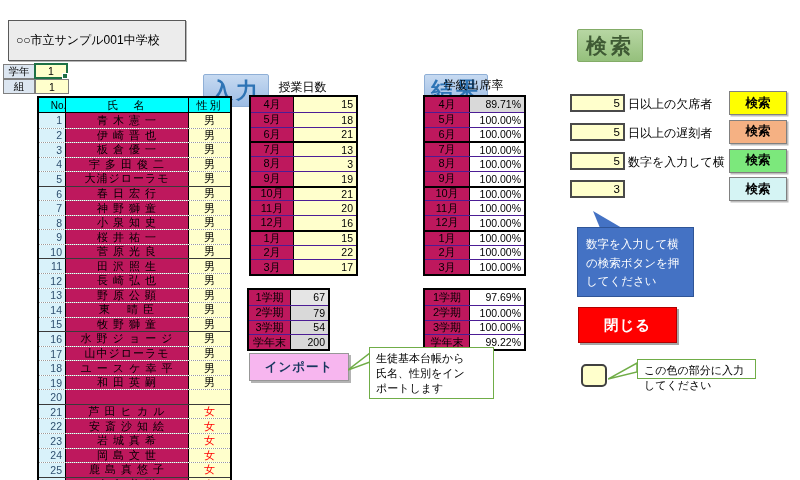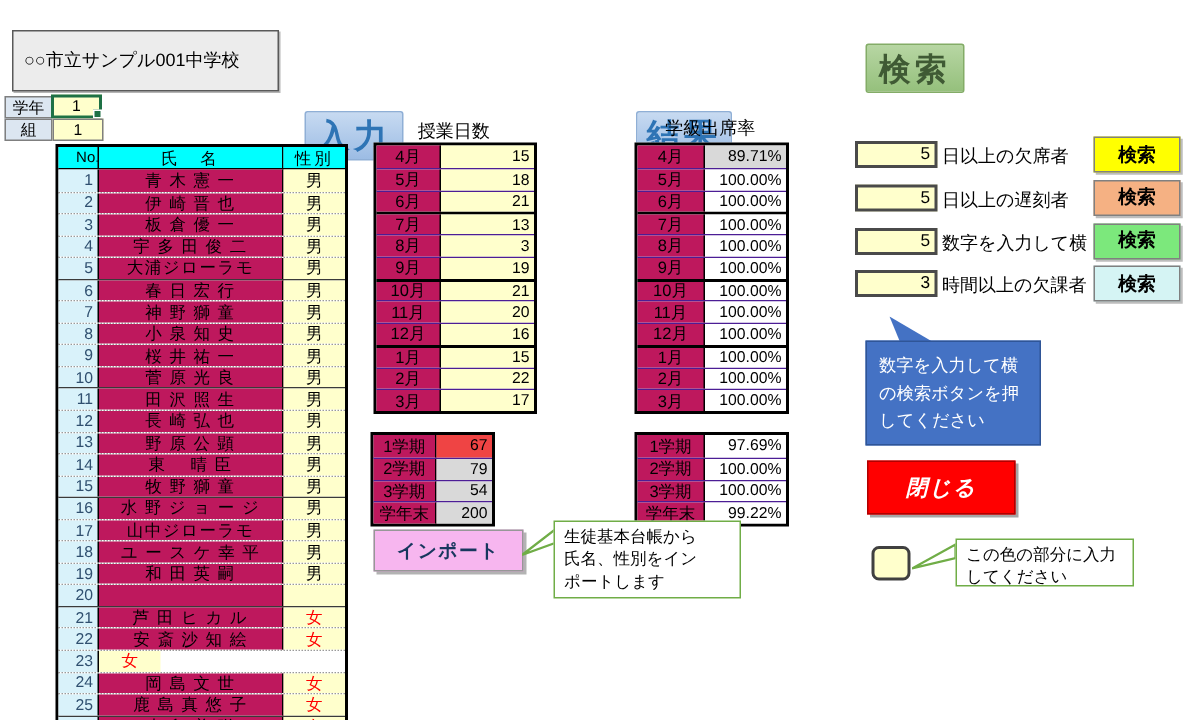--- a/index.html
+++ b/index.html
@@ -47,21 +47,21 @@
            box-sizing:border-box;display:flex;align-items:center;justify-content:flex-end;padding-right:3px;font-size:11.5px;}
   .s-label{position:absolute;left:58px;top:5px;font-size:12px;}
   .s-btn{position:absolute;left:159px;top:0;width:58px;height:24px;border:1px solid #808080;box-shadow:1.5px 1.5px 0 #bdbdbd;
          display:flex;align-items:center;justify-content:center;font-size:12.5px;font-weight:bold;box-sizing:border-box;}
   
   .bubble-green{background:#fff;border:1.5px solid #70AD47;font-size:11px;line-height:1.38;padding:3px 6px;box-sizing:border-box;}
   .bubble-blue{background:#4472C4;border:1px solid #2F5597;color:#fff;font-size:11.5px;line-height:1.62;padding:7px 8px;box-sizing:border-box;}
   .pre{white-space:pre-line;}
   
   .btn-close{background:#FF0000;border:1px solid #B00000;box-shadow:2px 2px 0 #a6a6a6;color:#fff;font-weight:bold;font-size:14.5px;
-             display:flex;align-items:center;justify-content:center;letter-spacing:1px;font-style:italic;}
+             display:flex;align-items:center;justify-content:center;letter-spacing:1px;}
   .btn-import{background:#F7B6EF;border:1px solid #979797;box-shadow:2px 2px 0 #b3b3b3;color:#17375E;font-weight:bold;font-size:12.5px;
               display:flex;align-items:center;justify-content:center;letter-spacing:1px;}
   .hint-square{background:#FFFFCC;border:2px solid #404040;border-radius:5px;}
 </style>
 </head>
 <body>
 
 <div id="frame">
 
   <div class="abs school-box">
@@ -189,20 +189,21 @@
           <div class="cell c-name">芦 田 ヒ カ ル</div>
           <div class="cell c-gender girl">女</div>
         </div>
         <div class="row r-row dot">
           <div class="cell c-no">22</div>
           <div class="cell c-name">安 斎 沙 知 絵</div>
           <div class="cell c-gender girl">女</div>
         </div>
         <div class="row r-row dot">
           <div class="cell c-no">23</div>
+          <div class="cell c-name">岩 城 真 希</div>
           <div class="cell c-gender girl">女</div>
         </div>
         <div class="row r-row dot">
           <div class="cell c-no">24</div>
           <div class="cell c-name">岡 島 文 世</div>
           <div class="cell c-gender girl">女</div>
         </div>
         <div class="row r-row dot">
           <div class="cell c-no">25</div>
           <div class="cell c-name">鹿 島 真 悠 子</div>
@@ -266,21 +267,21 @@
         <div class="row kv-row ln">
           <div class="cell kv-label" style="width: 43px;">3月</div>
           <div class="cell kv-value" style="width: 62px; background: rgb(255, 255, 204);">17</div>
         </div>
       </div>
   </div>
   <div class="tbl" style="left:247px;top:288px;">
     <div>
         <div class="row kv-row">
           <div class="cell kv-label" style="width: 42px;">1学期</div>
-          <div class="cell kv-value" style="width: 37px; background: #ef4444;">67</div>
+          <div class="cell kv-value" style="width: 37px; background: #e5e5e5;">67</div>
         </div>
         <div class="row kv-row ln">
           <div class="cell kv-label" style="width: 42px;">2学期</div>
           <div class="cell kv-value" style="width: 37px; background: rgb(217, 217, 217);">79</div>
         </div>
         <div class="row kv-row ln">
           <div class="cell kv-label" style="width: 42px;">3学期</div>
           <div class="cell kv-value" style="width: 37px; background: rgb(217, 217, 217);">54</div>
         </div>
         <div class="row kv-row ln">
@@ -383,34 +384,33 @@
         <div class="s-label">日以上の遅刻者</div>
         <div class="s-btn" style="background: rgb(245, 177, 131);">検索</div>
       </div>
       <div class="s-row" style="top: 57.6px;">
         <div class="s-input">5</div>
         <div class="s-label">数字を入力して横</div>
         <div class="s-btn" style="background: rgb(124, 232, 124);">検索</div>
       </div>
       <div class="s-row" style="top: 86.4px;">
         <div class="s-input">3</div>
-        <div class="s-label">時間以上の欠課者</div>
         <div class="s-btn" style="background: rgb(213, 244, 244);">検索</div>
       </div>
     </div>
 
   <svg class="abs" style="left:577px;top:211px;" width="50" height="17">
     <polygon points="16,0 23,17 45,17" fill="#4472C4"></polygon>
   </svg>
   <div class="abs bubble-blue pre" style="left:577px;top:227px;width:117px;height:70px;">数字を入力して横
 の検索ボタンを押
 してください</div>
 
   <div class="abs btn-close" style="left:578px;top:307px;width:99px;height:36px;">閉じる</div>
 
   <div class="abs hint-square" style="left:581px;top:364px;width:26px;height:23px;"></div>
   <svg class="abs" style="left:608px;top:362px;" width="30" height="19">
     <polygon points="0,17 29,1 29,10" fill="#ffffff" stroke="#70AD47" stroke-width="1.5"></polygon>
   </svg>
-  <div class="abs bubble-green pre" style="left:637px;top:359px;width:119px;height:32px;">この色の部分に入力
+  <div class="abs bubble-green pre" style="left:637px;top:359px;width:119px;height:20px;">この色の部分に入力
 してください</div>
 
 </div>
 
 </body></html>

